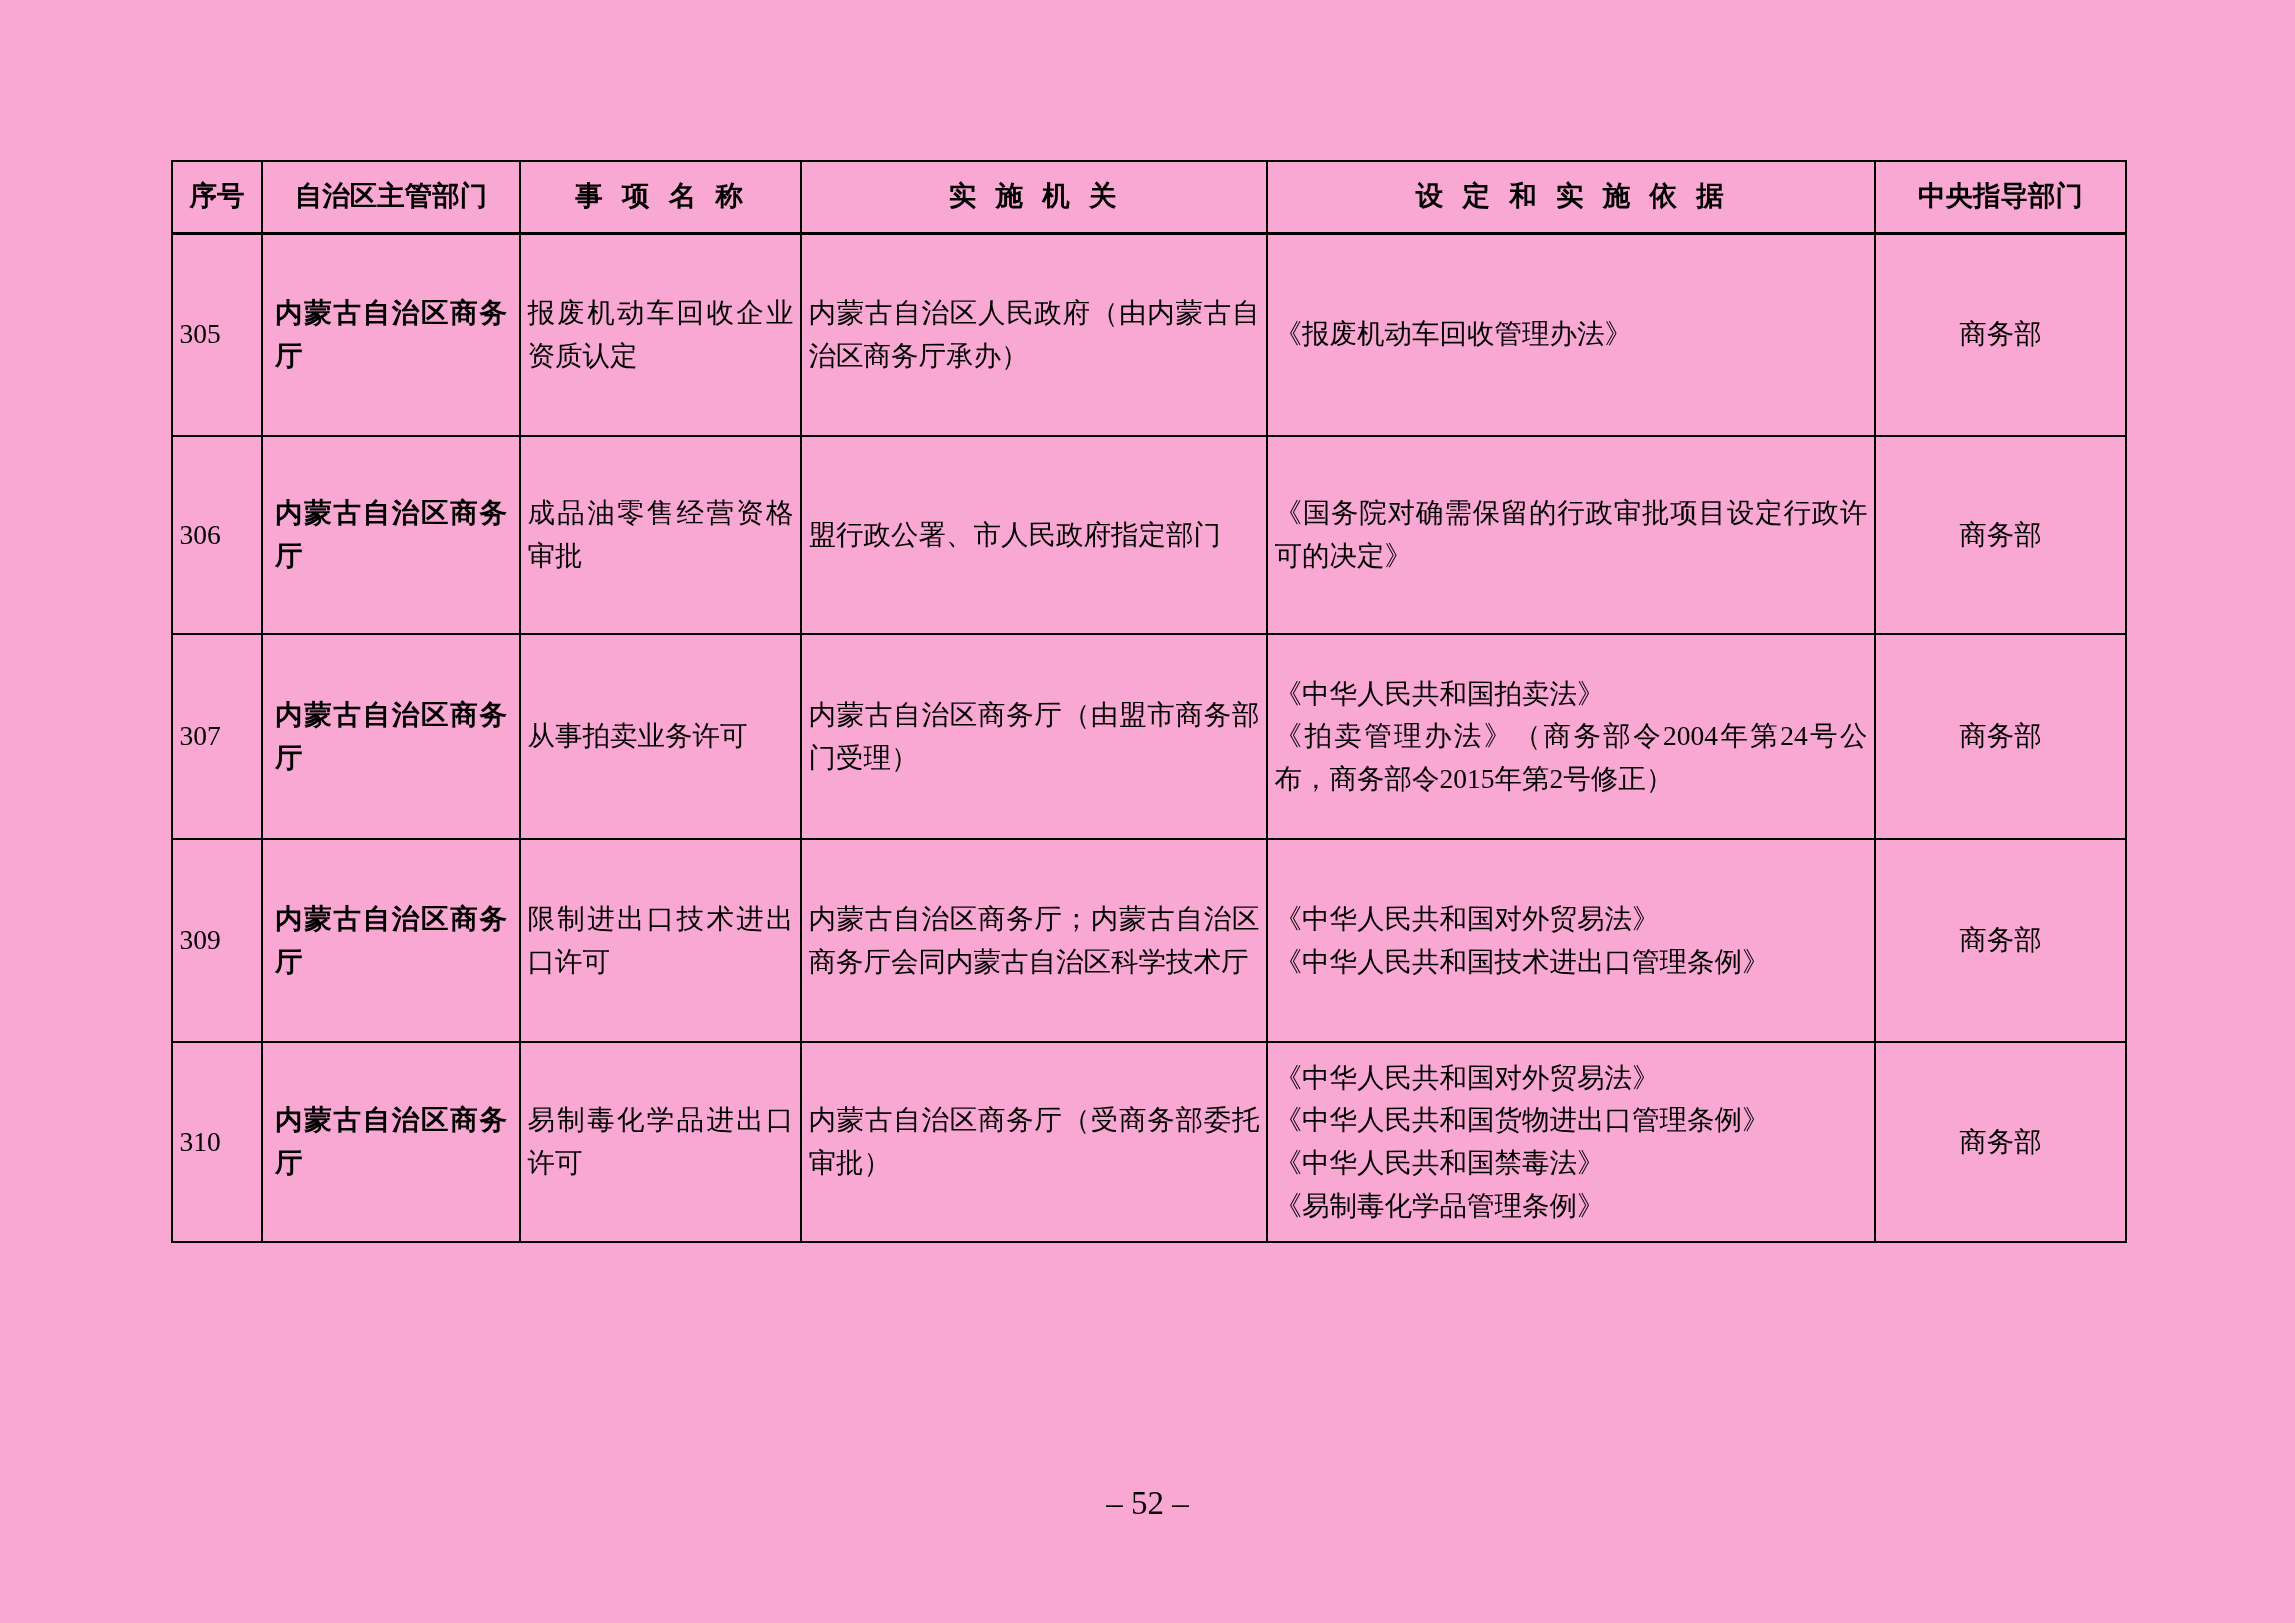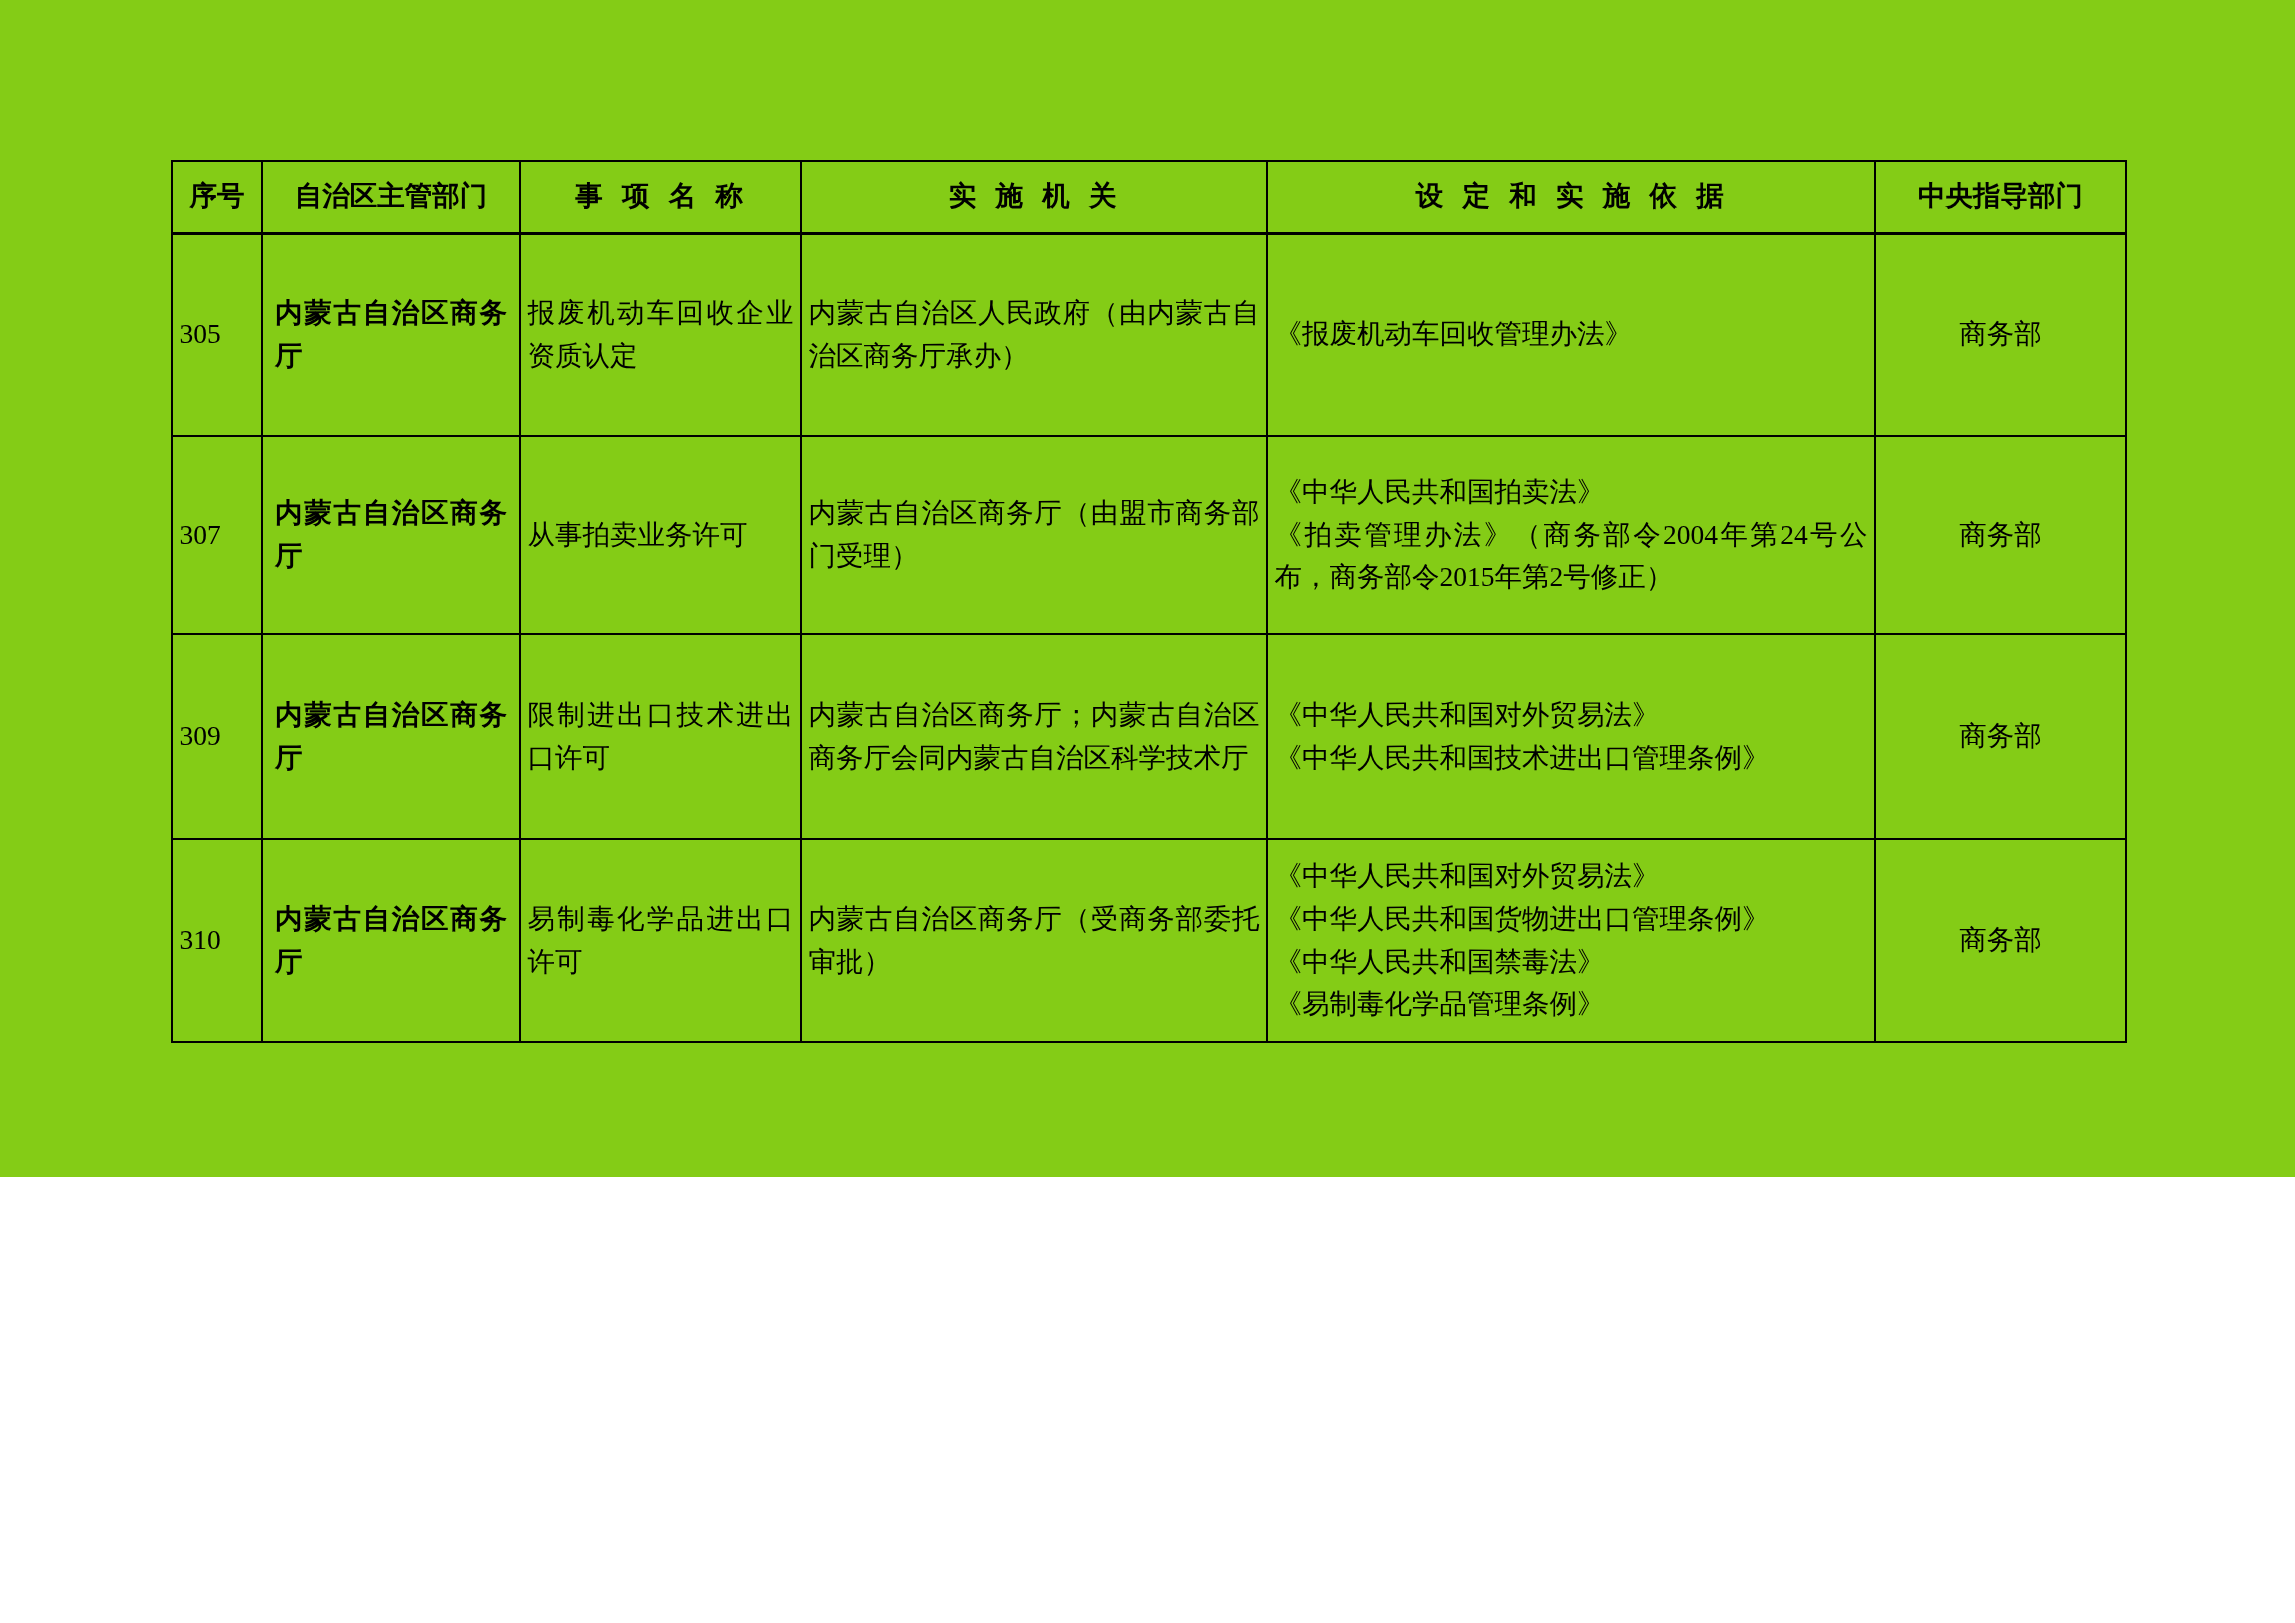--- a/index.html
+++ b/index.html
@@ -3,22 +3,22 @@
 <meta charset="utf-8">
 <style>
   html, body {
     margin: 0;
     padding: 0;
     background: #ffffff;
   }
   .page {
     position: relative;
     width: 2295px;
-    height: 1177px;
-    background: #84cc16;
+    height: 1623px;
+    background: #f9a8d4;
     color: #000000;
     font-family: "Liberation Serif", "DejaVu Serif", serif;
     overflow: hidden;
   }
   table.doc-table {
     position: absolute;
     left: 171px;
     top: 160px;
     width: 1955px;
     border-collapse: collapse;
@@ -103,20 +103,30 @@
         <td class="c-serial">305</td>
         <td class="c-dept">内蒙古自治区商务厅</td>
         <td class="c-item">报废机动车回收企业资质认定</td>
         <td class="c-agency">内蒙古自治区人民政府（由内蒙古自治区商务厅承办）</td>
         <td class="c-basis">
           <div class="basis-line">《报废机动车回收管理办法》</div>
         </td>
         <td class="c-central">商务部</td>
       </tr>
       <tr>
+        <td class="c-serial">306</td>
+        <td class="c-dept">内蒙古自治区商务厅</td>
+        <td class="c-item">成品油零售经营资格审批</td>
+        <td class="c-agency">盟行政公署、市人民政府指定部门</td>
+        <td class="c-basis">
+          <div class="basis-line">《国务院对确需保留的行政审批项目设定行政许可的决定》</div>
+        </td>
+        <td class="c-central">商务部</td>
+      </tr>
+      <tr>
         <td class="c-serial">307</td>
         <td class="c-dept">内蒙古自治区商务厅</td>
         <td class="c-item">从事拍卖业务许可</td>
         <td class="c-agency">内蒙古自治区商务厅（由盟市商务部门受理）</td>
         <td class="c-basis">
           <div class="basis-line">《中华人民共和国拍卖法》</div>
           <div class="basis-line">《拍卖管理办法》（商务部令2004年第24号公布，商务部令2015年第2号修正）</div>
         </td>
         <td class="c-central">商务部</td>
       </tr>

